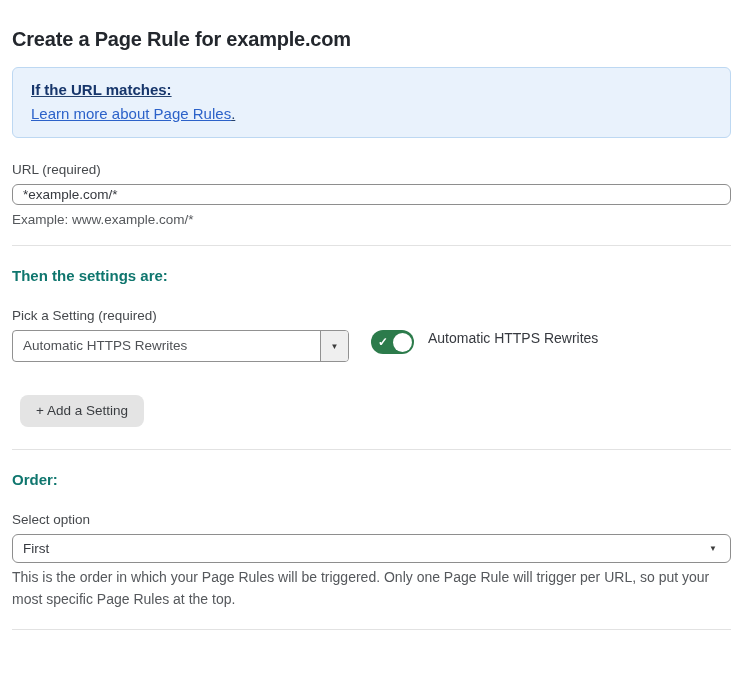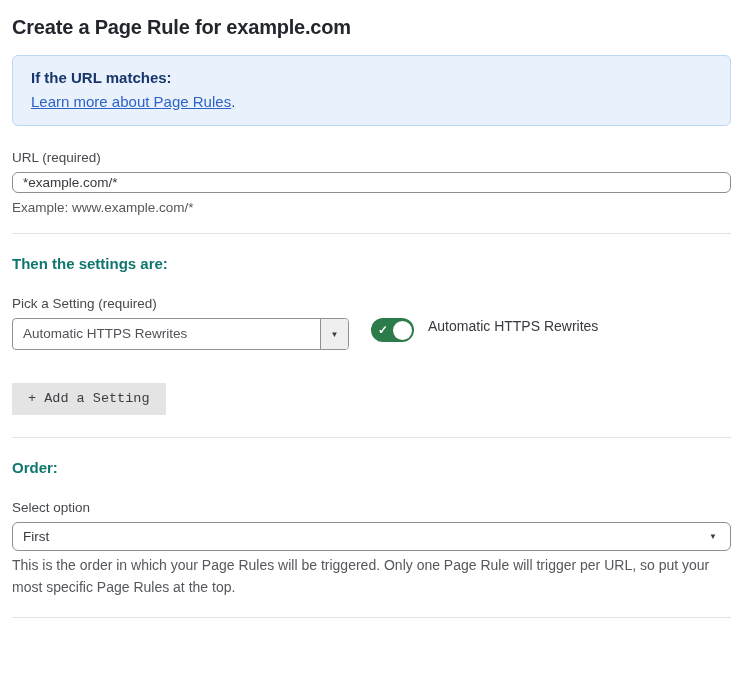--- a/index.html
+++ b/index.html
@@ -5,40 +5,41 @@
   * { box-sizing: border-box; }
   html, body { margin: 0; padding: 0; }
   body {
     width: 743px;
     height: 686px;
     background: #ffffff;
     font-family: "Liberation Sans", sans-serif;
     color: #36393f;
     overflow: hidden;
   }
-  .container { padding: 10px 12px 0 12px; }
+  .container { padding: 22px 12px 0 12px; }
 
   
   .page-title {
     font-size: 20px;
     font-weight: 700;
     color: #23272d;
     margin: 6px 0 16px 0;
     letter-spacing: -0.2px;
   }
 
   
   .info-box {
     background: #e9f2fc;
     border: 1px solid #bdd8f2;
     border-radius: 6px;
     padding: 10px 18px 12px 18px;
     font-size: 15px;
     line-height: 1.58;
     color: #24426f;
+    text-decoration: underline;
   }
   .info-box .info-heading {
     font-weight: 700;
     color: #17366b;
   }
   .info-box a.info-link {
     color: #2c62c9;
     text-decoration: underline;
     cursor: pointer;
   }
@@ -152,26 +153,27 @@
   .toggle-label {
     margin-left: 14px;
     font-size: 14px;
     color: #36393f;
   }
 
   
   .btn {
     display: inline-block;
     border: none;
-    border-radius: 1px;
-    font-size: 13.5px;
-    font-family: Liberation Mono, monospace;
+    border-radius: 8px;
+    font-size: 13.5px;
+    font-family: Liberation Sans, sans-serif;
     padding: 8px 15px;
     cursor: pointer;
     line-height: 1;
+    margin-left: 8px;
   }
   .btn-gray {
     background: #e4e4e4;
     color: #3a3d41;
   }
   .add-setting-btn { margin-top: 33px; padding: 9px 16px; }
 
   
   .order-select {
     width: 100%;

